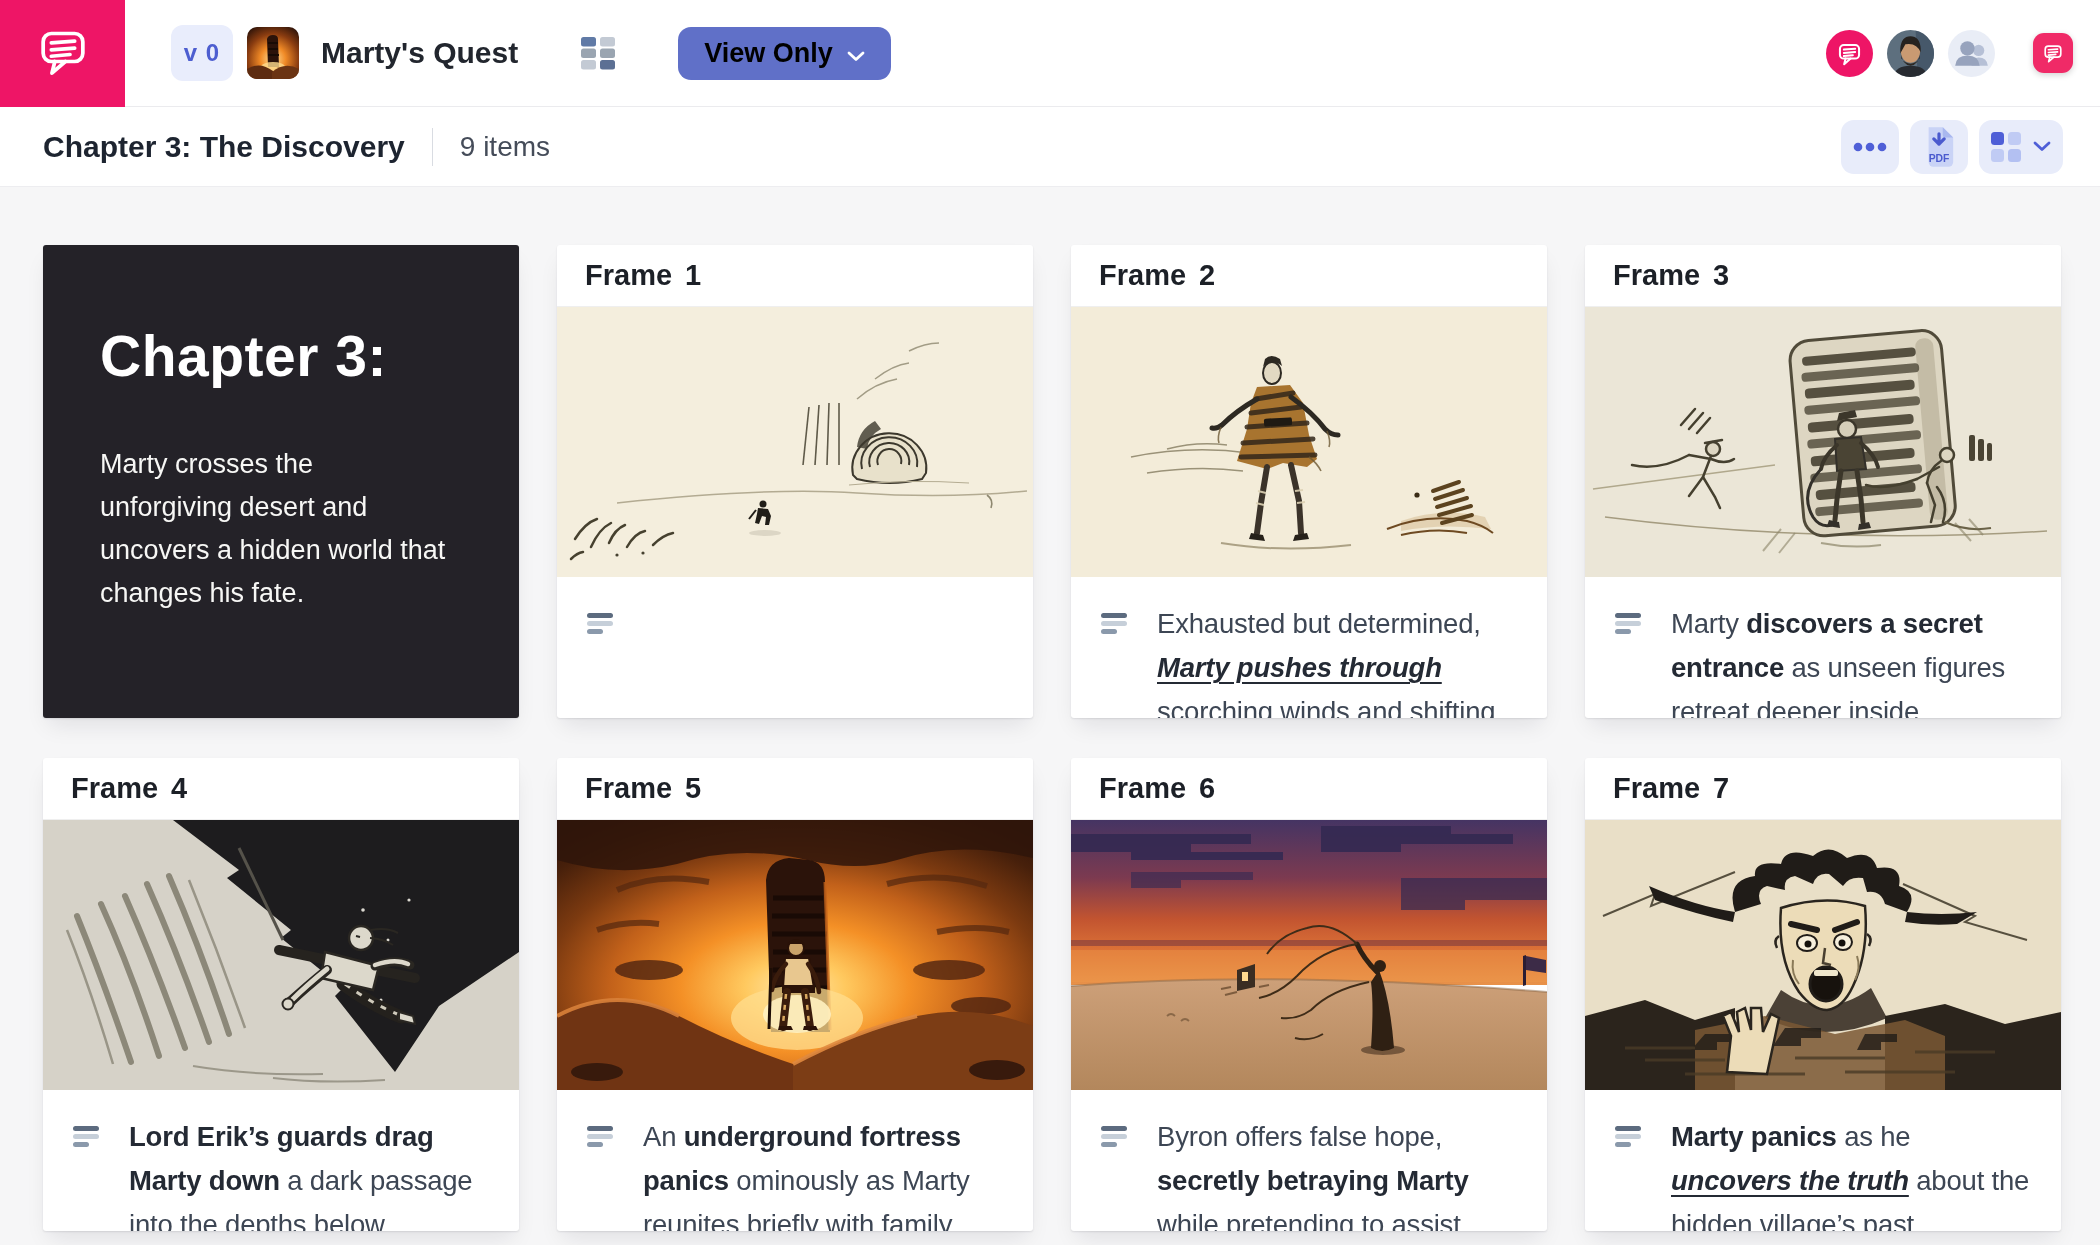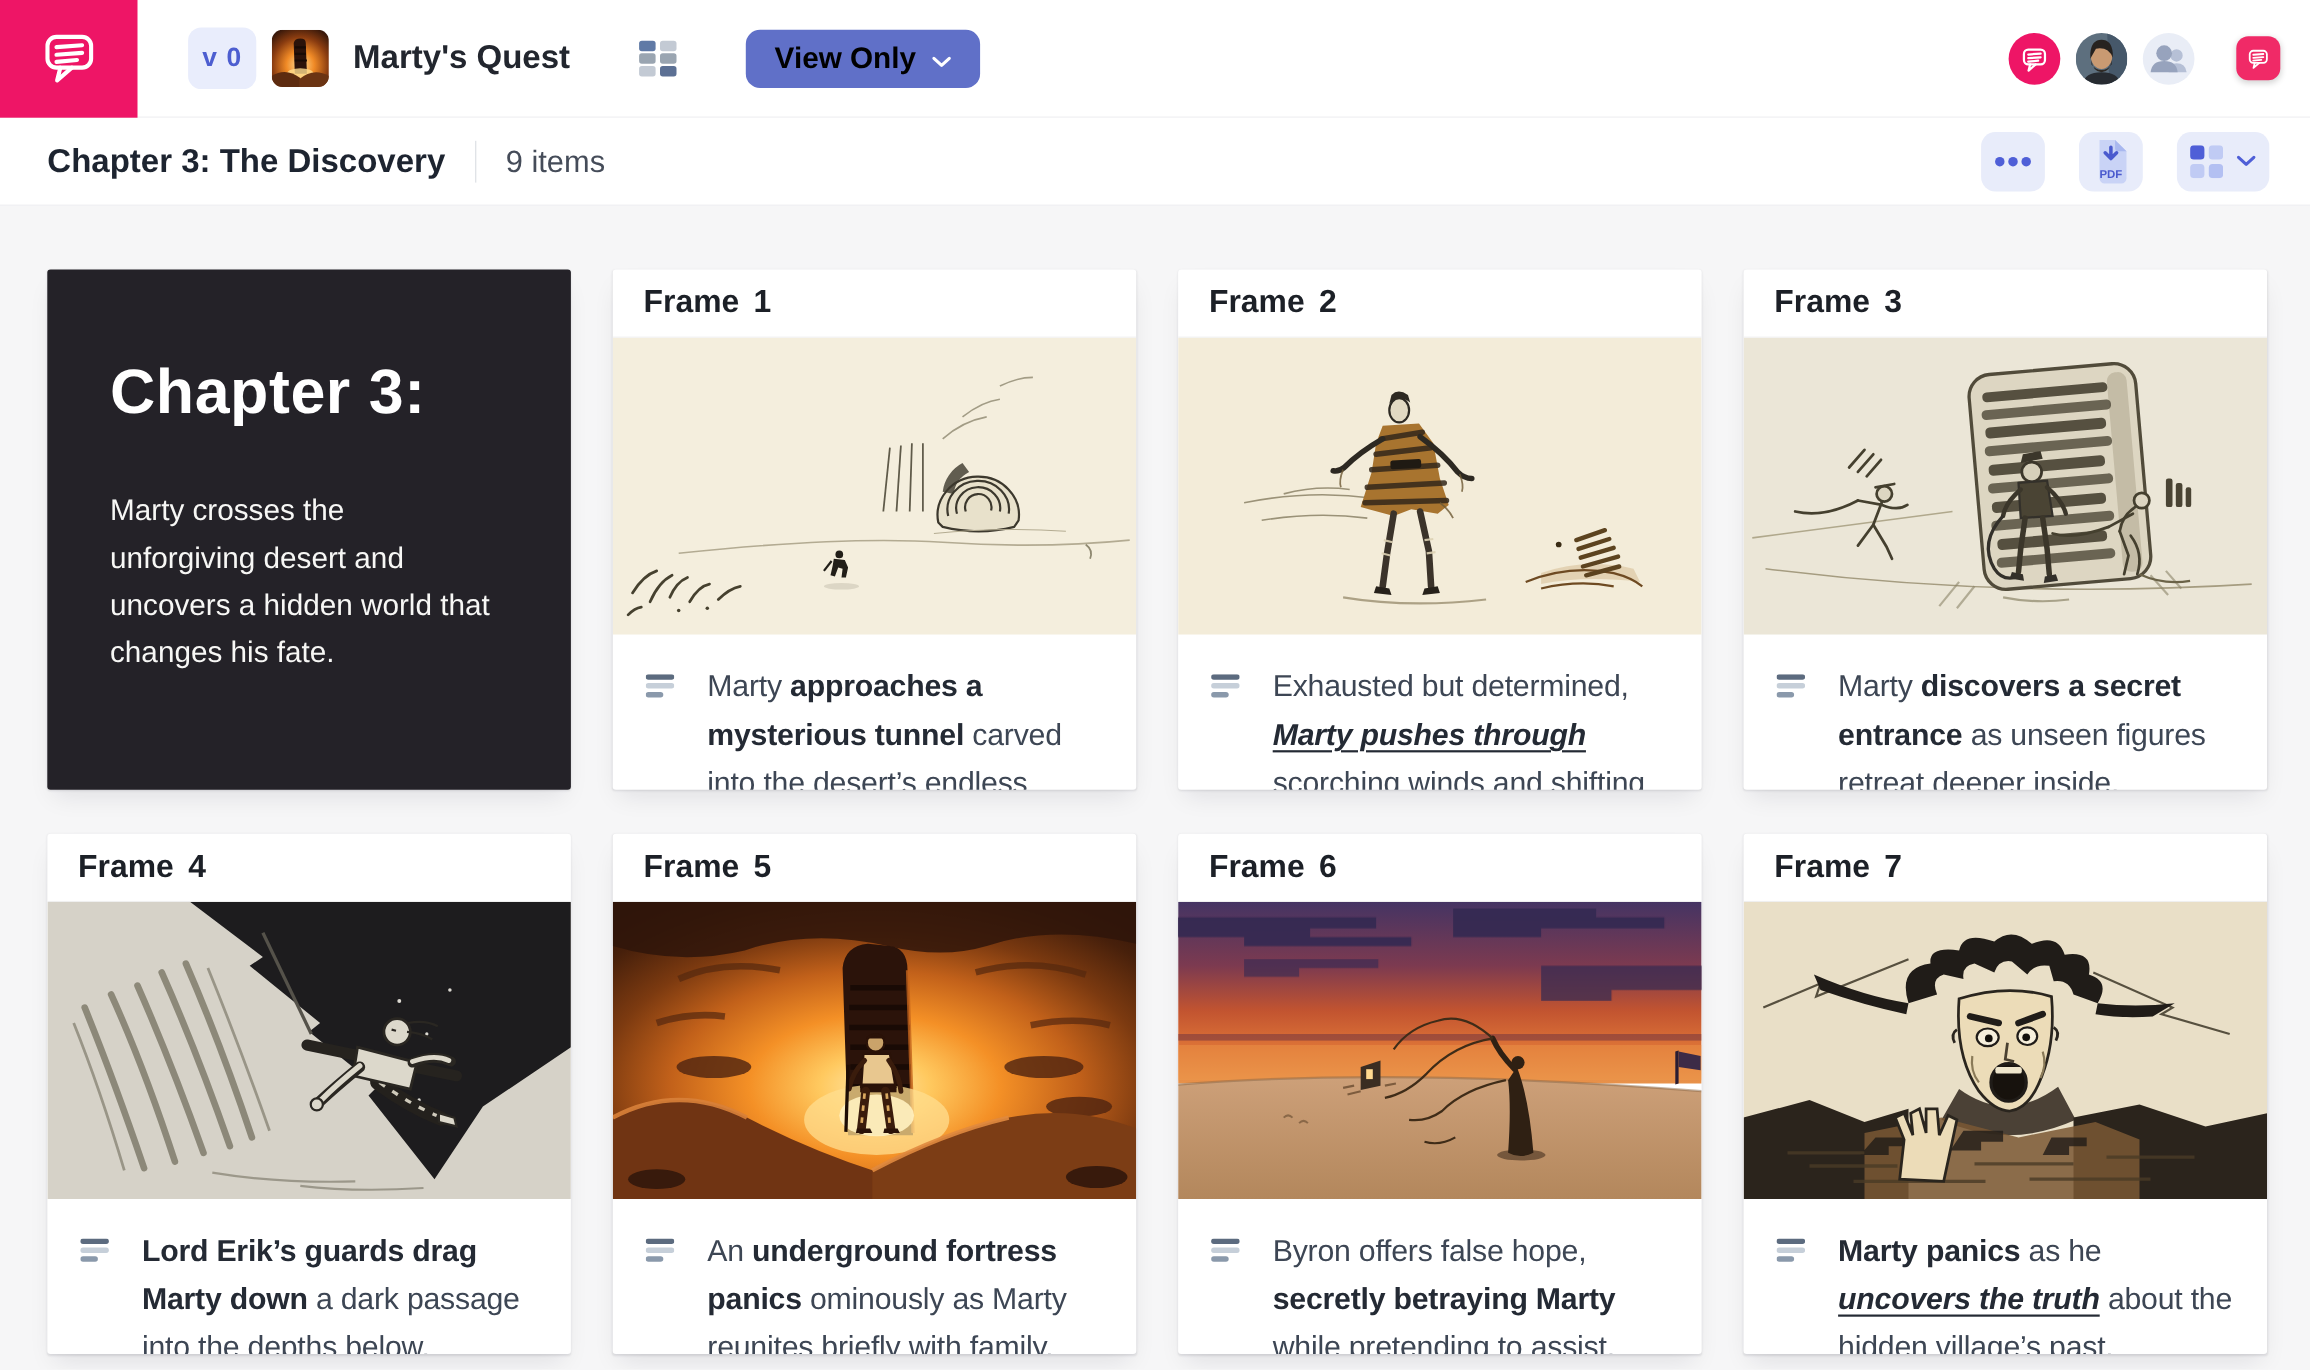--- a/index.html
+++ b/index.html
@@ -35,21 +35,21 @@
 
   
   .subbar { height:80px; background:#fff; border-bottom:1px solid #ededf0;
     display:flex; align-items:center; padding:0 37px 0 43px; }
   .sb-title { font-size:30px; font-weight:600; color:#1d2430; }
   .sb-div { width:1px; height:38px; background:#d9dce2; margin:0 27px; }
   .sb-count { font-size:28px; color:#454c59; }
   .sb-spacer { flex:1; }
   .tb-btn { height:54px; min-width:54px; border:none; border-radius:13px;
     background:#e8ecfa; display:flex; align-items:center; justify-content:center;
-    margin-left:31px; cursor:pointer; padding:0 12px; gap:12px; }
+    margin-left:11px; cursor:pointer; padding:0 12px; gap:12px; }
 
   
   .board { padding:58px 0 0 43px; display:grid;
     grid-template-columns:repeat(4,476px); column-gap:38px; row-gap:40px; }
   .card { width:476px; height:473px; background:#fff; border-radius:3px;
     box-shadow:0 1px 2px rgba(16,24,40,.10), 0 12px 22px -6px rgba(16,24,40,.10);
     overflow:hidden; }
   .chapter-card { background:#242228; color:#fff; padding:80px 48px 0 57px; }
   .ch-t1 { font-size:57px; font-weight:700; letter-spacing:.5px; line-height:1.1; }
   .ch-t2 { font-size:57px; font-weight:400; letter-spacing:.5px; line-height:1.15;
@@ -265,21 +265,20 @@
       </svg>
     </div>
     <div class="cap">
       <span class="cap-icon">
         <svg width="26" height="22" viewBox="0 0 26 22">
             <rect width="26" height="5" rx="2.5" fill="#5c6b7f"></rect>
             <rect y="8" width="26" height="5" rx="2.5" fill="#c6cfd9"></rect>
             <rect y="16" width="16" height="5" rx="2.5" fill="#8a99ab"></rect>
           </svg>
       </span>
-      <p class="cap-text"><span>Marty </span><span class="b">approaches a mysterious tunnel</span><span> carved into the desert’s endless </span></p>
     </div>
   </article>
 
   <article class="card frame-card">
     <header class="fhead">
       <span>Frame</span>
       <span class="fnum">2</span>
     </header>
     <div class="fimg">
       <svg width="476" height="270" viewBox="0 0 476 270">

